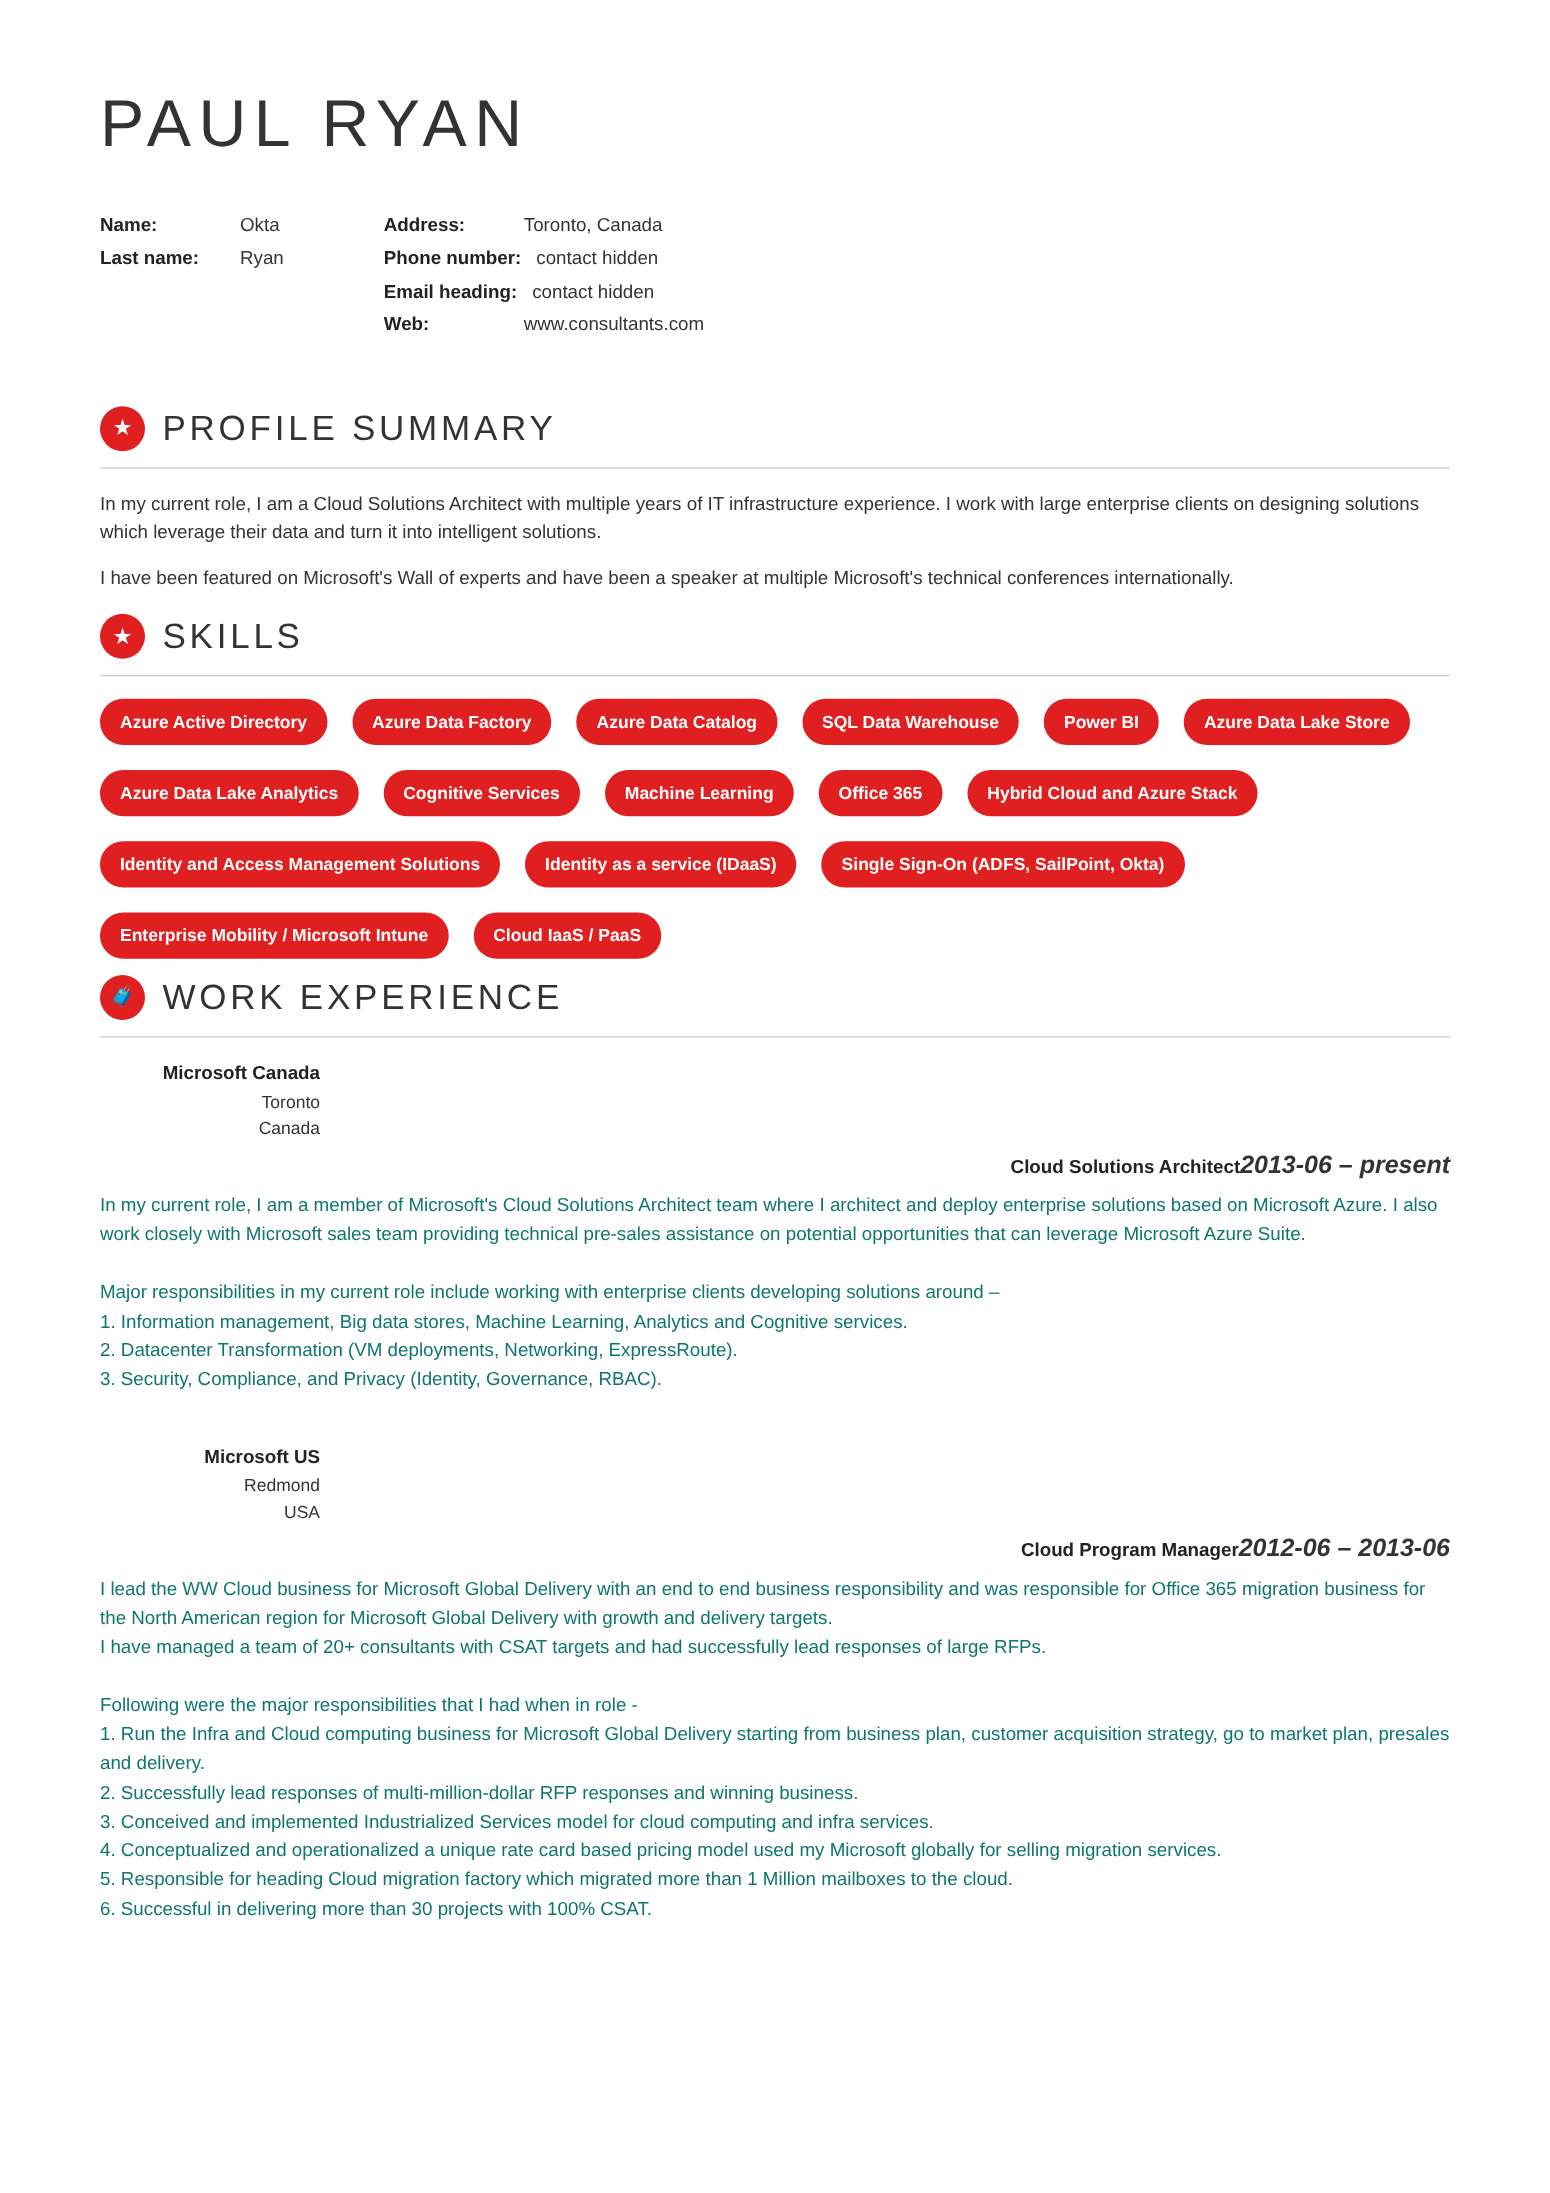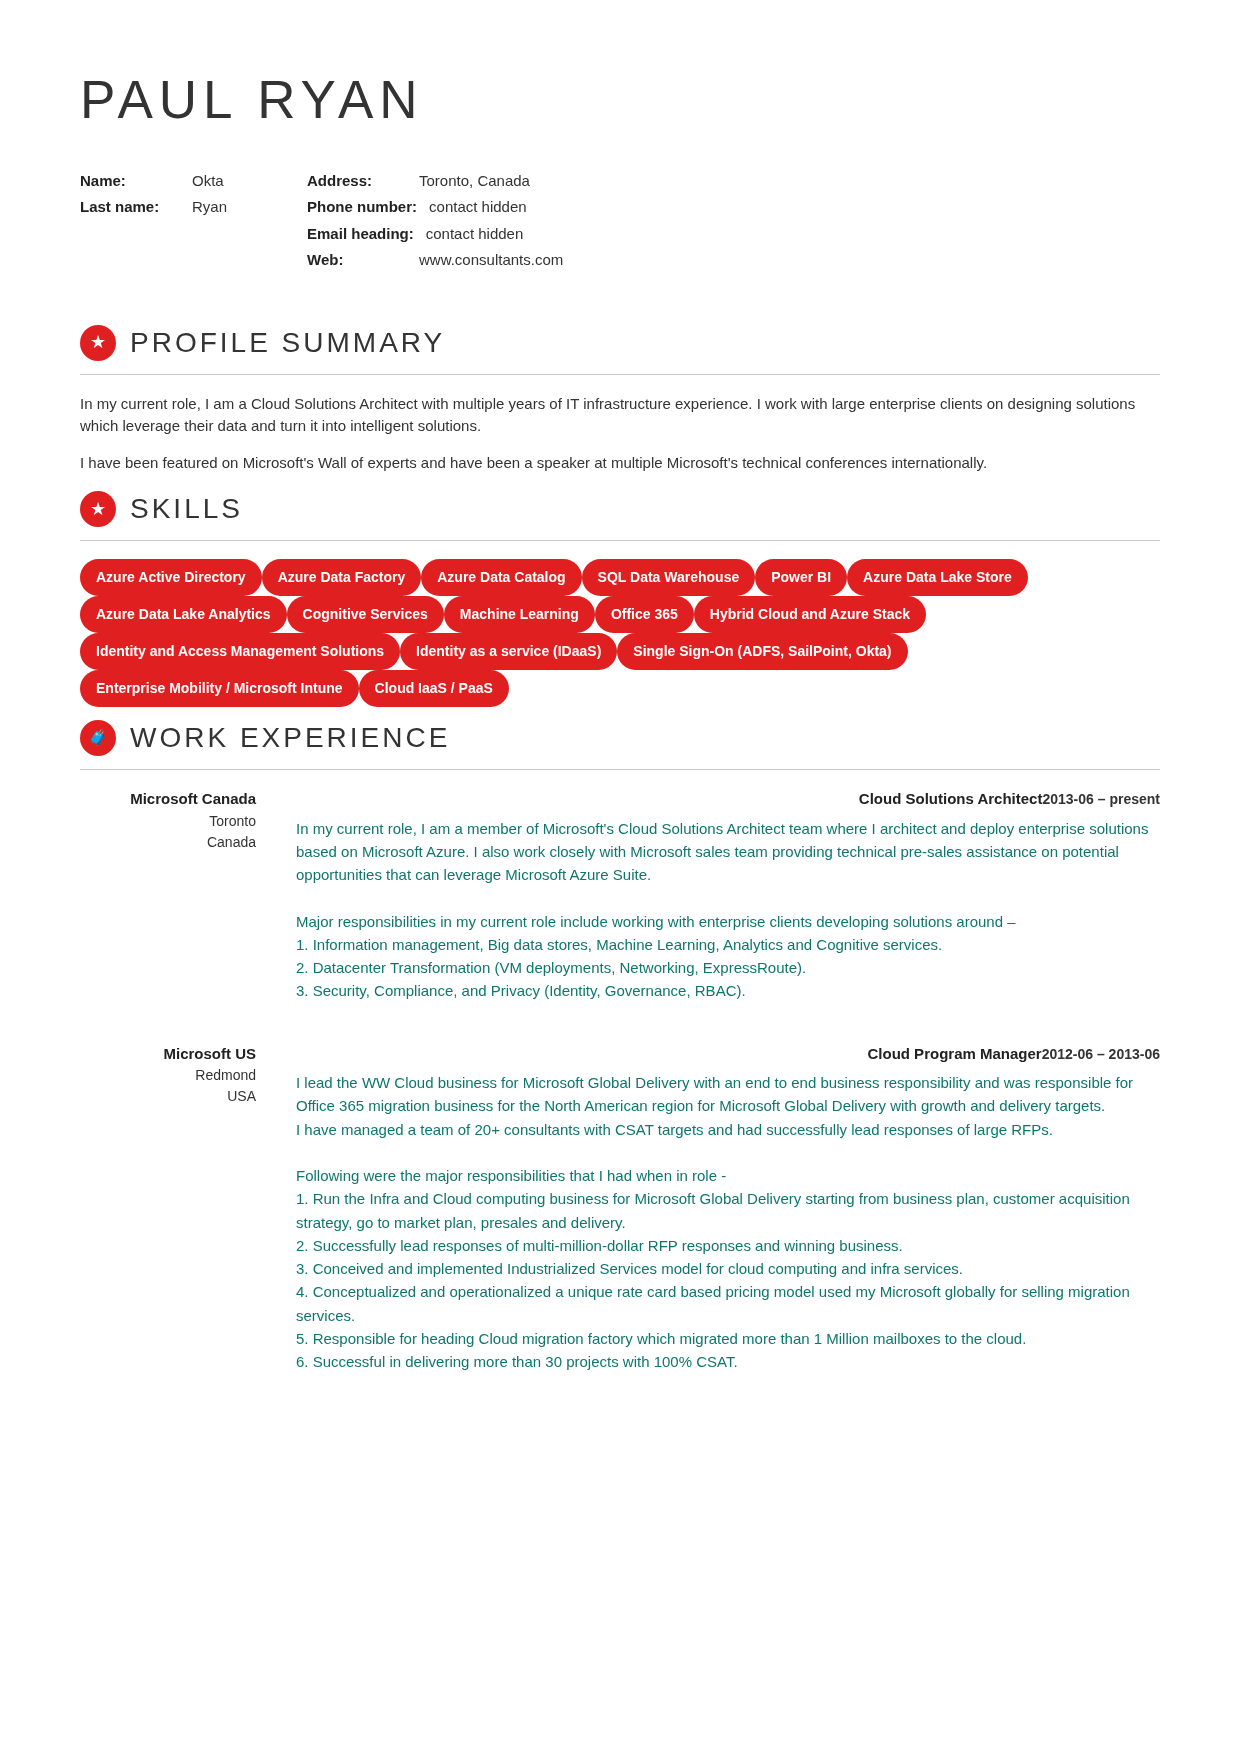--- a/index.html
+++ b/index.html
@@ -86,41 +86,42 @@
     .profile-text {
       margin-bottom: 14px;
       color: #333;
       font-size: 15px;
     }
 
     
     .skills-container {
       display: flex;
       flex-wrap: wrap;
-      gap: 0;
+      gap: 20px;
       margin-bottom: 10px;
     }
     .skill-tag {
       background: #e02020;
       color: #fff;
       padding: 8px 16px;
       border-radius: 22px;
       font-size: 14px;
       font-weight: bold;
       white-space: nowrap;
     }
 
     
     .work-section {
       margin-top: 10px;
     }
     .work-entry {
       display: flex;
-      gap: 16px;
+      gap: 4px;
       margin-bottom: 30px;
+      flex-direction: column;
     }
     .work-left {
       min-width: 200px;
       max-width: 200px;
       text-align: right;
       padding-right: 24px;
     }
     .work-company {
       font-weight: bold;
       font-size: 15px;
@@ -137,23 +138,24 @@
       justify-content: flex-end;
       align-items: baseline;
       margin-bottom: 6px;
     }
     .work-job-title {
       font-weight: bold;
       font-size: 15px;
     }
     .work-dates {
       font-weight: bold;
-      font-size: 14px;
+      font-size: 20px;
       color: #333;
       white-space: nowrap;
+      font-style: italic;
     }
     .work-desc {
       font-size: 15px;
       color: #0f766e;
       margin-bottom: 10px;
       line-height: 1.55;
     }
   </style>
 </head>
 <body>

